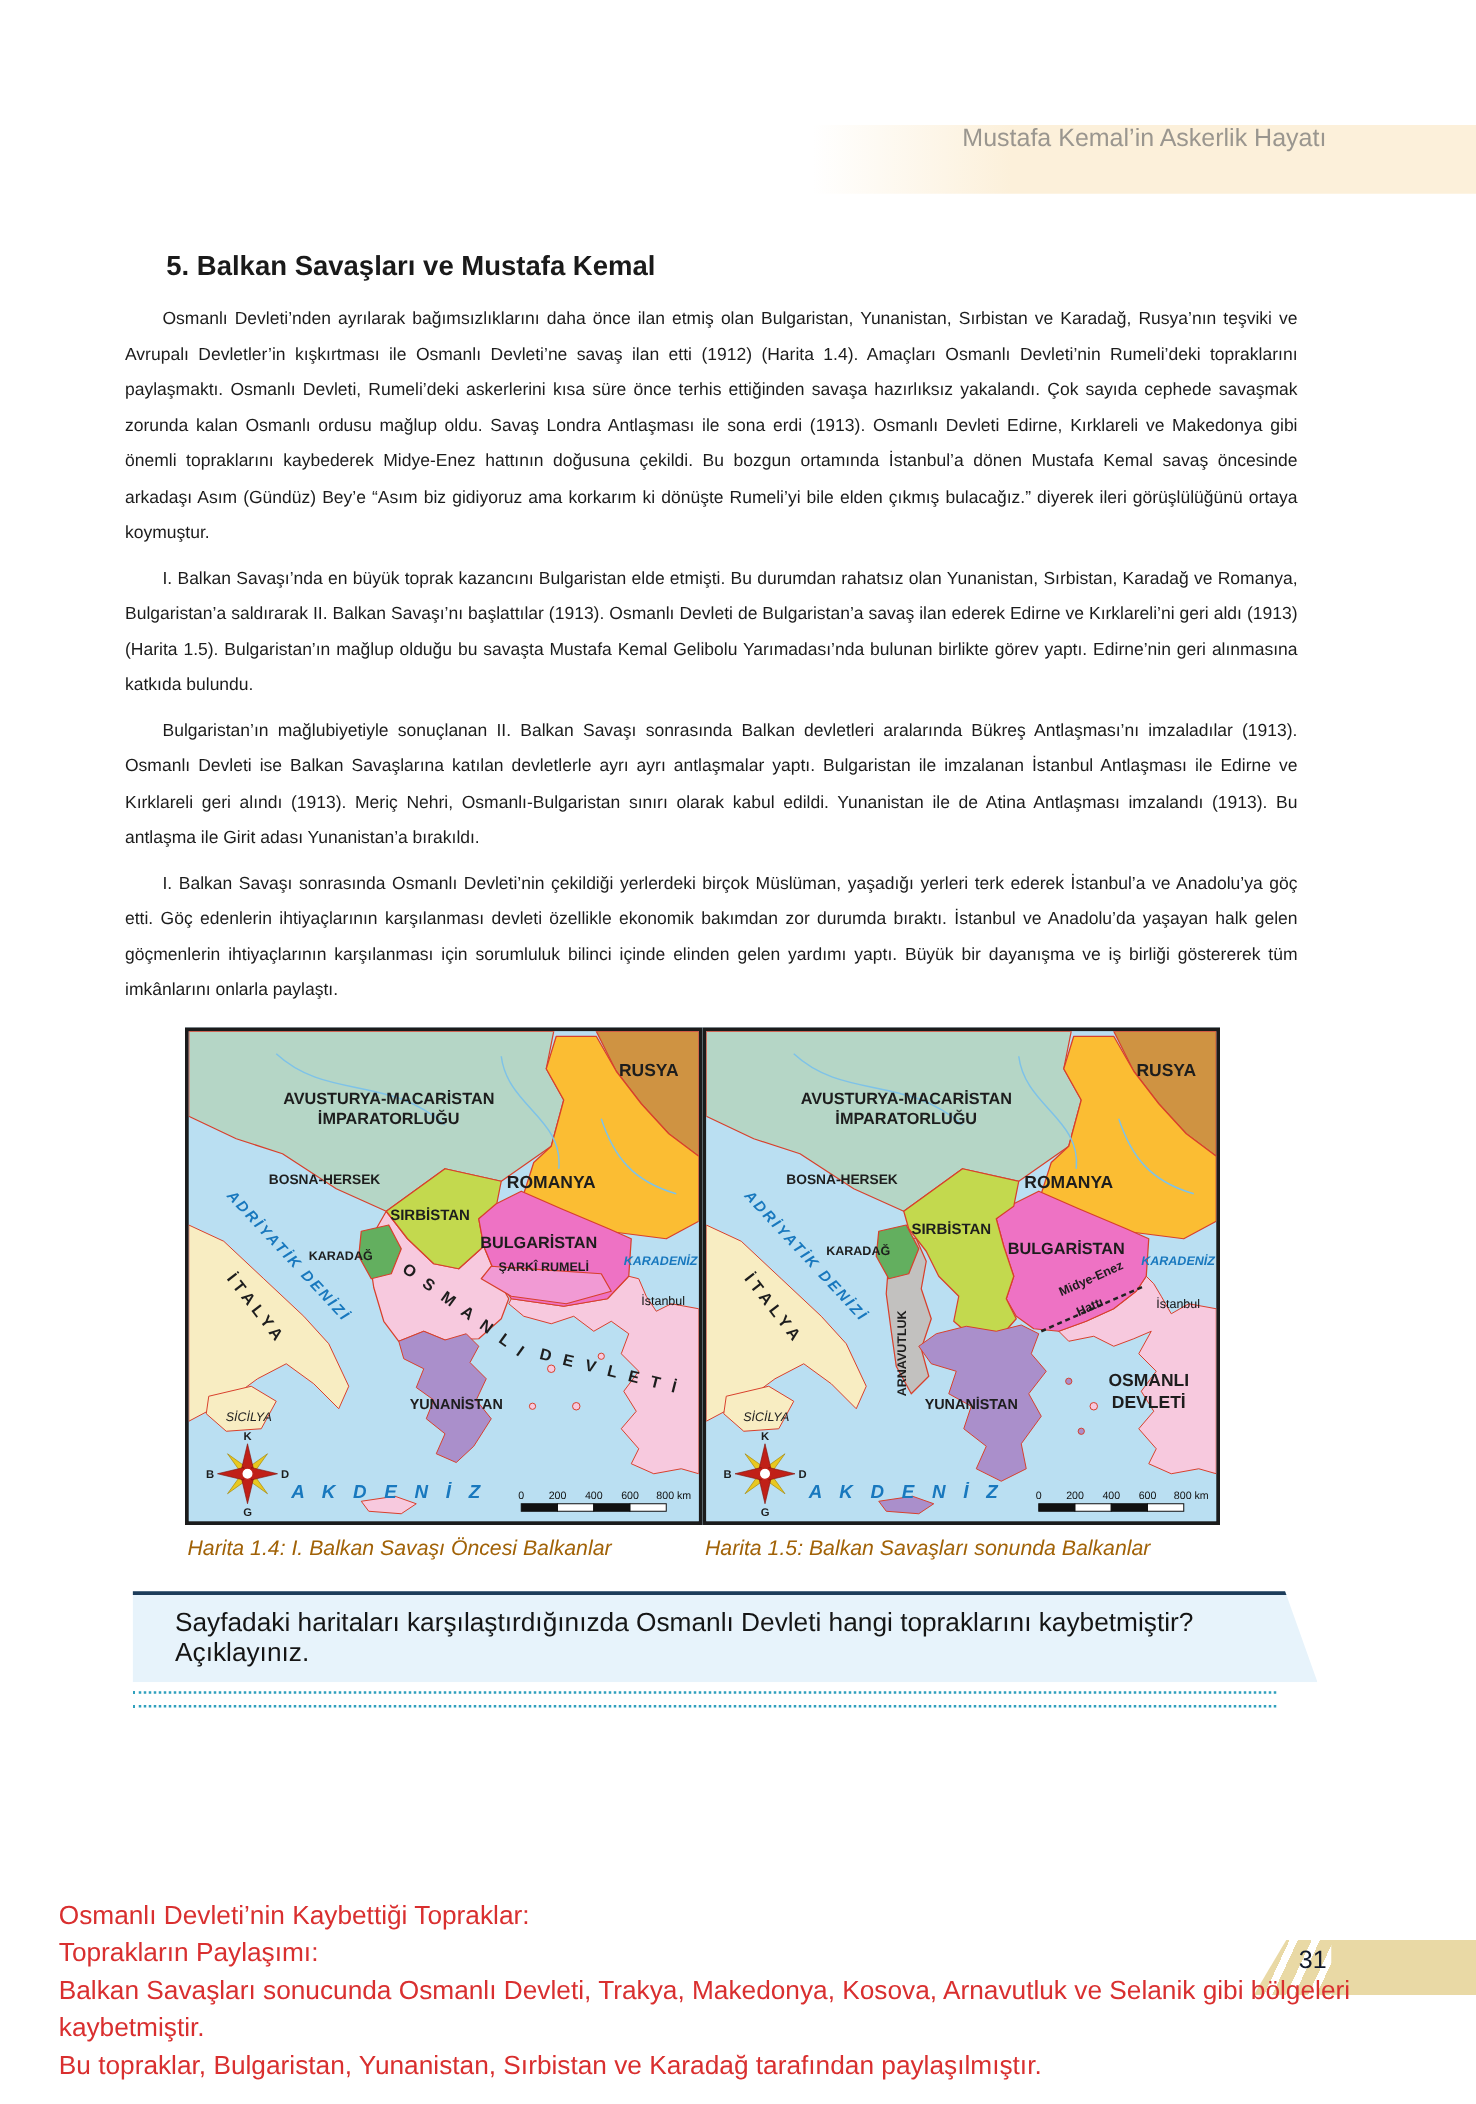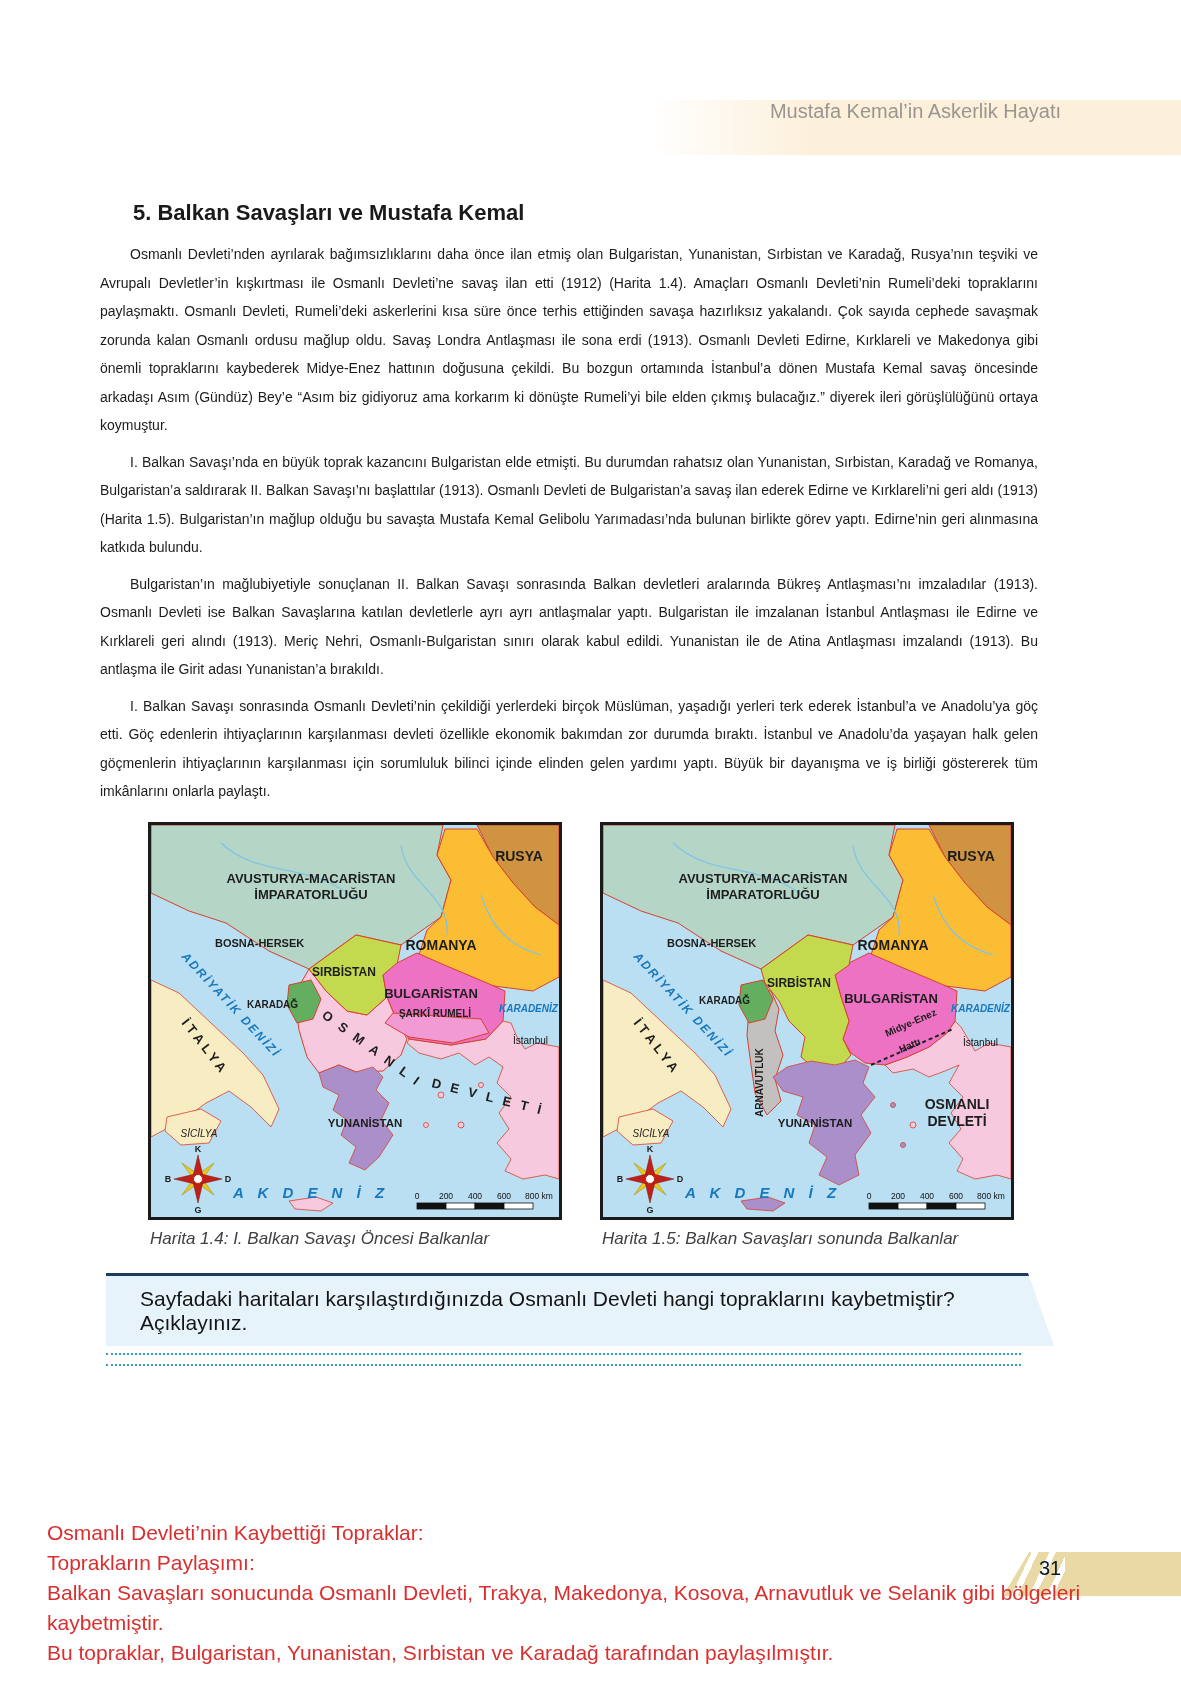--- a/index.html
+++ b/index.html
@@ -9,24 +9,24 @@
   .header-band{position:absolute;top:100px;left:650px;width:531px;height:55px;
     background:linear-gradient(to right, rgba(252,240,218,0), var(--band_bg) 30%);
     display:flex;justify-content:center;
     color:var(--band_text);font-size:20px;}
 
   .content{position:absolute;top:200px;left:100px;width:938px;}
   .heading{font-size:22px;font-weight:bold;color:#1a1a1a;margin:0 0 14px 33px;}
   .body-p{font-size:14px;line-height:28.5px;color:#1c1c1c;text-align:justify;
           margin:0 0 8px 0;text-indent:30px;}
 
-  .maps-row{display:flex;gap:38px;margin-top:16px;margin-left:48px;}
+  .maps-row{display:flex;margin-top:16px;margin-left:48px;}
   .map-fig{margin:0;width:414px;}
   .map-frame{border:3px solid #1b1b1b;width:408px;height:392px;background:var(--sea);line-height:0;}
-  .map-caption{font-style:italic;font-size:17px;color:#404040;margin-top:9px;margin-left:2px;line-height:1.2;}
+  .map-caption{font-style:italic;font-size:17px;color:#a16207;margin-top:9px;margin-left:2px;line-height:1.2;}
 
   .rgn{stroke:var(--border_red);stroke-width:1;stroke-linejoin:round;}
   .coast{stroke-width:0.8;}
   .f-sea{fill:var(--sea);}
   .f-austria{fill:var(--austria);}
   .f-russia{fill:var(--russia);}
   .f-romania{fill:var(--romania);}
   .f-serbia{fill:var(--serbia);}
   .f-montenegro{fill:var(--montenegro);}
   .f-bulgaria{fill:var(--bulgaria);}

